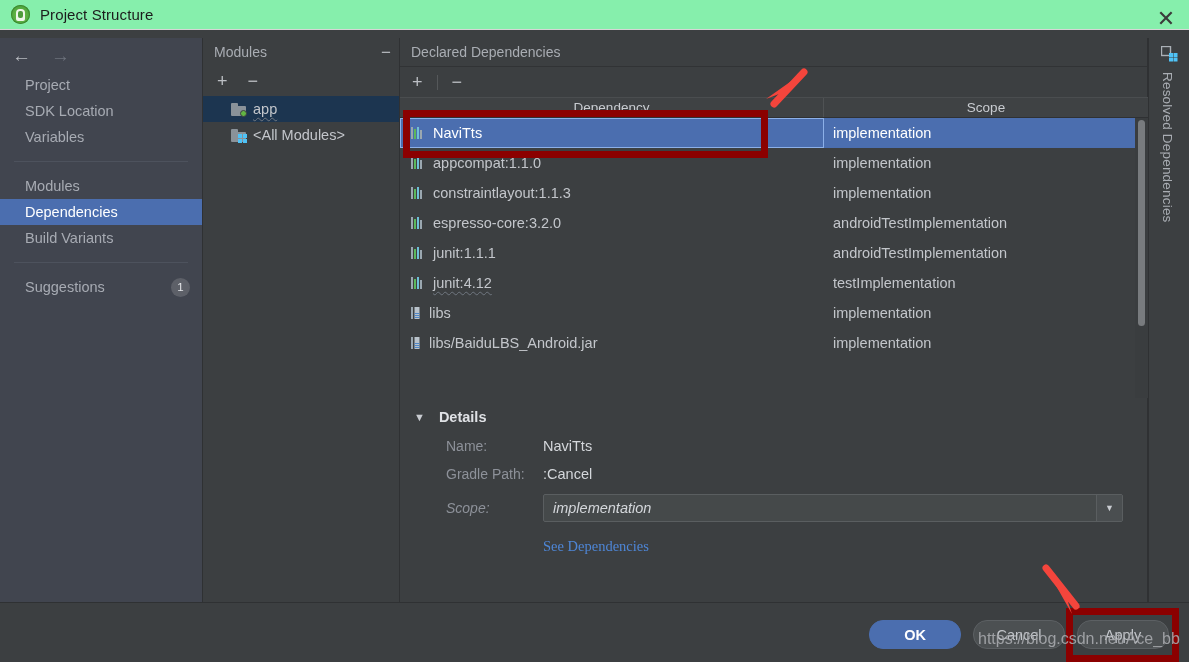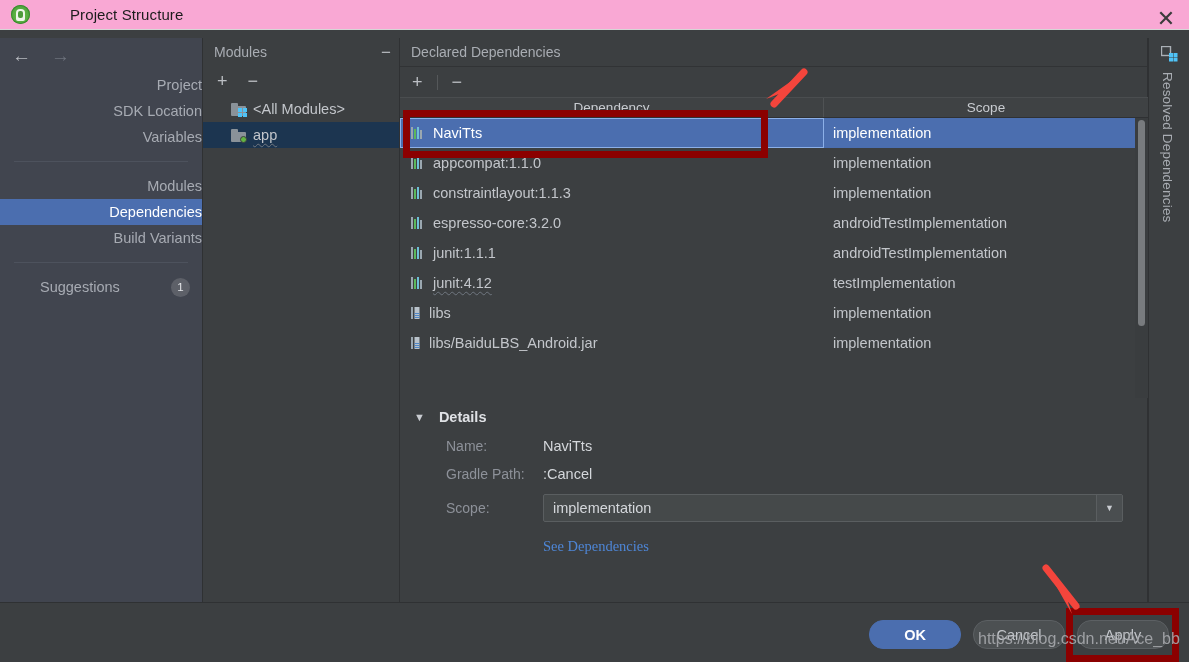--- a/index.html
+++ b/index.html
@@ -7,23 +7,22 @@
     width: 1189px; height: 662px;
     background: #3c3f41;
     font-family: "Liberation Sans", sans-serif;
     overflow: hidden;
   }
   #root { position: relative; width: 1189px; height: 662px; }
 
   
   .titlebar {
     position: absolute; left: 0; top: 0; width: 1189px; height: 30px;
-    background: #f9a8d4; display: flex; align-items: center;
+    background: #86efac; display: flex; align-items: center;
     border-bottom: 1px solid #d6d6d6;
-    gap: 30px;
   }
   .as-icon {
     width: 19px; height: 19px; margin-left: 11px; position: relative;
     border-radius: 50%;
     background: radial-gradient(circle at 50% 55%, #70c24a 0%, #51a73e 62%, #2f7a26 100%);
     box-shadow: inset 0 0 0 1px #3c8a30;
   }
   .as-icon::before {
     content: ""; position: absolute; left: 5px; top: 3.5px;
     width: 9px; height: 12px; border-radius: 4px 4px 2px 2px;
@@ -47,21 +46,21 @@
   .sidebar {
     position: absolute; left: 0; top: 38px; width: 202px; height: 564px;
     background: #41454f;
   }
   .nav-arrows { height: 34px; display: flex; align-items: center; padding-left: 12px; gap: 20px; }
   .arrow { font-size: 19px; line-height: 1; }
   .arrow.back { color: #b9bcc2; }
   .arrow.fwd { color: #6d727c; }
   .side-item {
     height: 26px; display: flex; align-items: center;
-    padding-left: 40px; font-size: 14.5px; color: #a7abb3; justify-content: flex-end;
+    padding-left: 25px; font-size: 14.5px; color: #a7abb3;
   }
   .side-item.selected { background: #4b6eaf; color: #ffffff; }
   .side-sep { height: 1px; background: #4d525d; margin: 11px 14px 11px 14px; }
   .badge {
     margin-left: auto; margin-right: 12px;
     width: 19px; height: 19px; border-radius: 50%;
     background: #5d6068; color: #e2e4e7; font-size: 11.5px;
     display: flex; align-items: center; justify-content: center;
   }
 
@@ -263,36 +262,36 @@
   <div class="modules">
     <div class="panel-head">
       <span>Modules</span>
       <span class="minus">−</span>
     </div>
     <div class="mod-toolbar">
       <span class="tb-btn">+</span>
       <span class="tb-btn">−</span>
     </div>
 
+    <div class="mod-item selected">
+      <span class="folder-ico">
+        <span class="tab"></span>
+          <span class="body"></span>
+          <span class="dot-green"></span>
+      </span>
+      <span class="squiggle">app</span>
+    </div>
     <div class="mod-item">
       <span class="folder-ico">
         <span class="tab"></span>
           <span class="body"></span>
           <span class="grid-blue"></span>
       </span>
       <span>&lt;All Modules&gt;</span>
     </div>
-    <div class="mod-item selected">
-      <span class="folder-ico">
-        <span class="tab"></span>
-          <span class="body"></span>
-          <span class="dot-green"></span>
-      </span>
-      <span class="squiggle">app</span>
-    </div>
   </div>
 
   <div class="main">
     <div class="main-head">
       <span>Declared Dependencies</span>
     </div>
     <div class="dep-toolbar">
       <span class="tb-btn">+</span>
       <span class="tb-sep"></span>
       <span class="tb-btn">−</span>
@@ -422,21 +421,21 @@
         <span>Details</span>
       </div>
       <div class="det-row">
         <span class="det-label">Name:</span>
         <span class="det-val">NaviTts</span>
       </div>
       <div class="det-row">
         <span class="det-label">Gradle Path:</span>
         <span class="det-val">:Cancel</span>
       </div>
-      <div class="det-row" style="height:40px;">
+      <div class="det-row" style="height:40px;font-style:italic;">
         <span class="det-label">Scope:</span>
         <span class="combo">
           <span class="combo-val">implementation</span>
           <span class="combo-btn">▼</span>
         </span>
       </div>
       <div class="link">See Dependencies</div>
     </div>
   </div>
 

